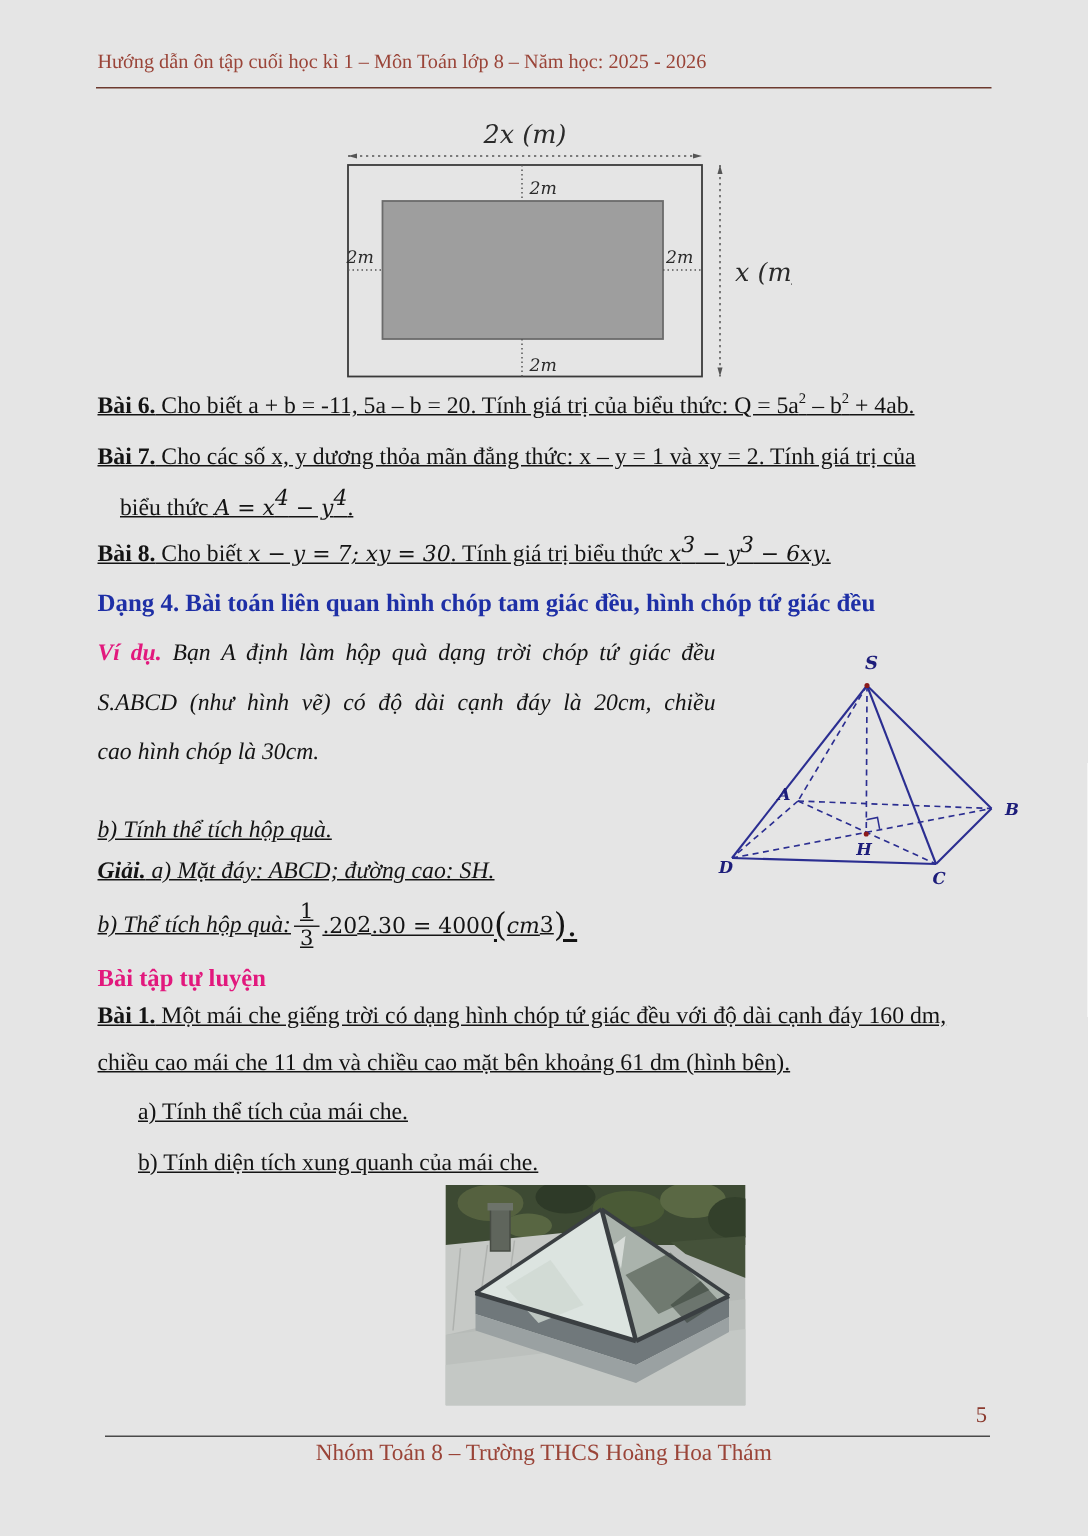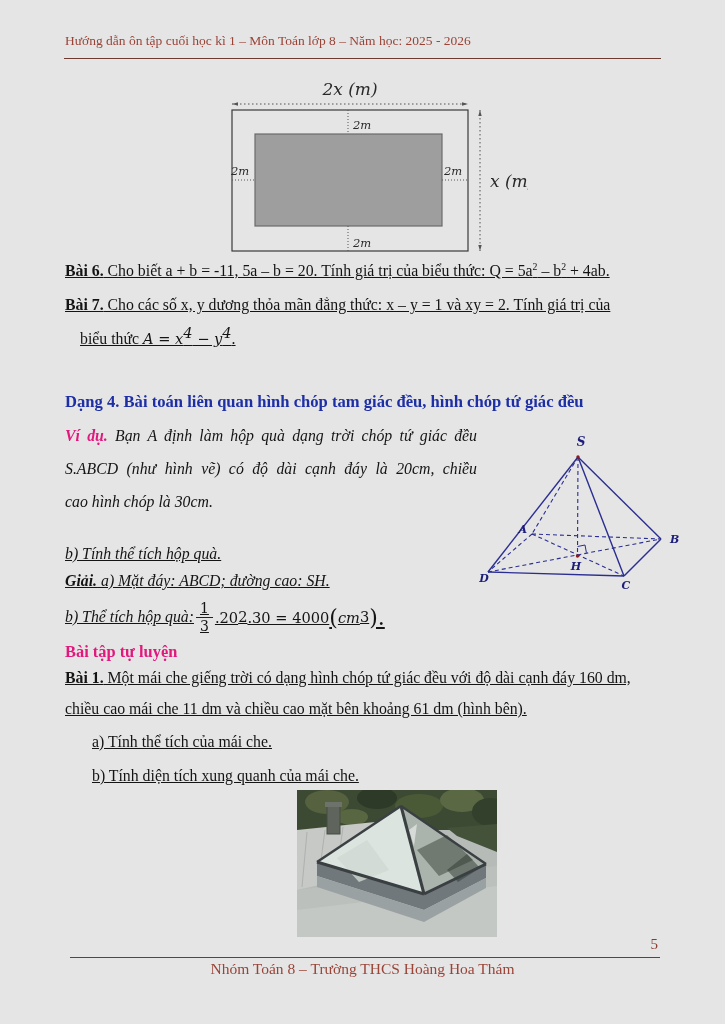--- a/index.html
+++ b/index.html
@@ -78,20 +78,23 @@
     <span class="b">Bài 6.</span><span> Cho biết a + b = -11, 5a – b = 20. Tính giá trị của biểu thức: Q = 5a</span><sup>2</sup><span> – b</span><sup>2</sup><span> + 4ab.</span>
   </div>
 
   <div class="abs body-text nowrap" style="left:65px; top:296px;">
     <span class="b">Bài 7.</span><span> Cho các số x, y dương thỏa mãn đẳng thức: x – y = 1 và xy = 2. Tính giá trị của</span>
   </div>
   <div class="abs body-text nowrap" style="left:65px; top:330px;margin-left:15px;">
     <span>biểu thức </span><span class="math">A = x</span><sup class="math">4</sup><span class="math"> − y</span><sup class="math">4</sup><span>.</span>
   </div>
 
+  <div class="abs body-text nowrap" style="left:65px; top:361px;">
+    <span class="b">Bài 8.</span><span> Cho biết </span><span class="math">x − y = 7; xy = 30</span><span>. Tính giá trị biểu thức </span><span class="math">x</span><sup class="math">3</sup><span class="math"> − y</span><sup class="math">3</sup><span class="math"> − 6xy</span><span>.</span>
+  </div>
 
   <div class="abs heading-blue" style="left:65px; top:392px;">Dạng 4. Bài toán liên quan hình chóp tam giác đều, hình chóp tứ giác đều</div>
 
   <div class="abs body-text i jline" style="left:65px; top:427px; width:412px;">
     <span class="b pink">Ví dụ.</span><span> Bạn A định làm hộp quà dạng trời chóp tứ giác đều</span>
   </div>
   <div class="abs body-text i jline" style="left:65px; top:460px; width:412px;">S.ABCD (như hình vẽ) có độ dài cạnh đáy là 20cm, chiều</div>
   <div class="abs body-text i" style="left:65px; top:493px;">cao hình chóp là 30cm.</div>
 
   <div class="abs body-text i nowrap" style="left:65px; top:545px;">b) Tính thể tích hộp quà.</div>

